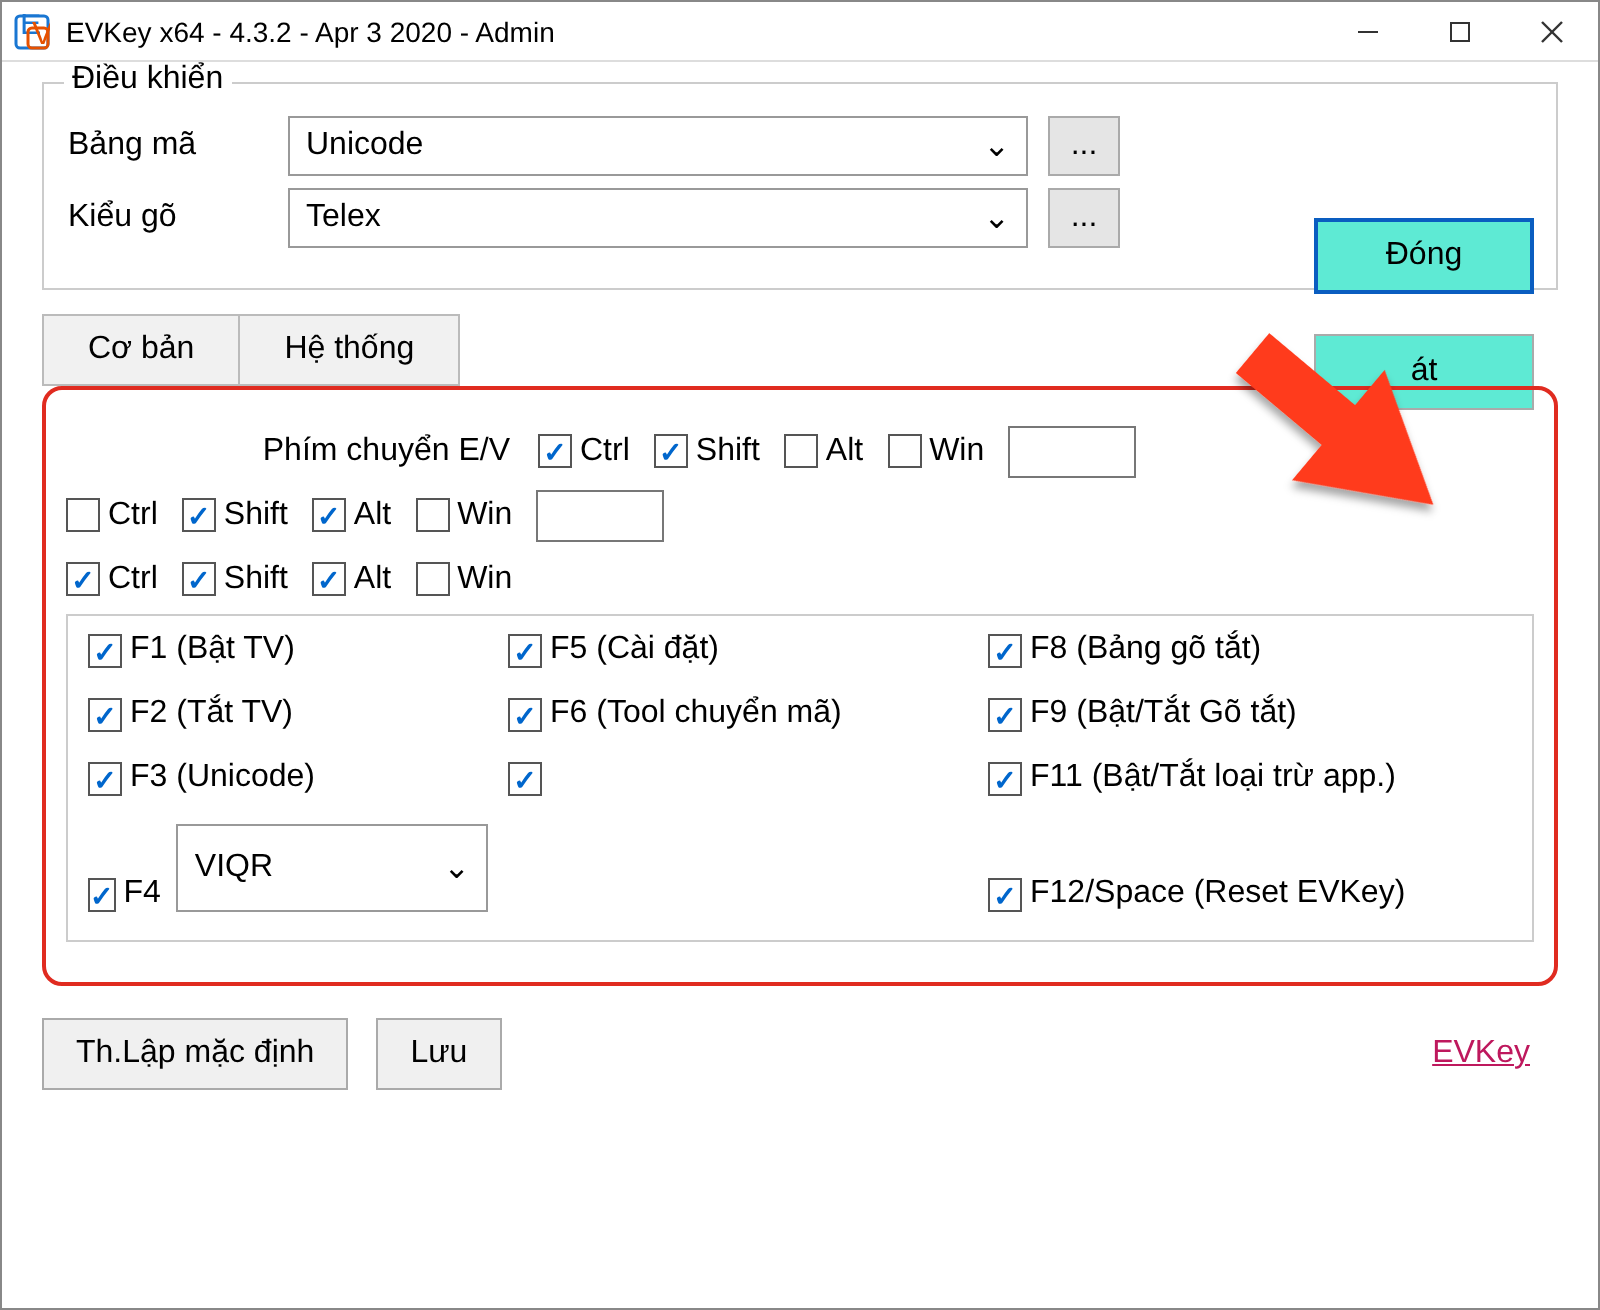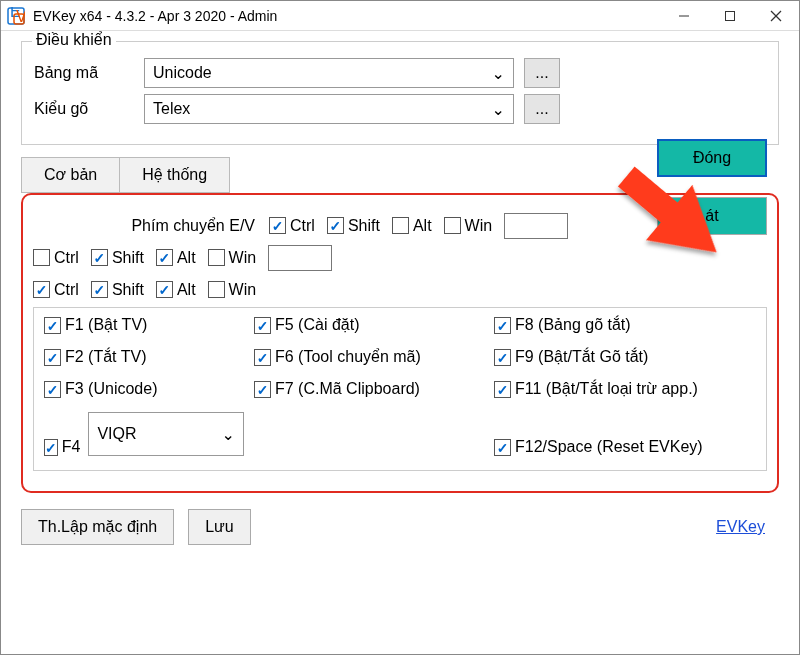--- a/index.html
+++ b/index.html
@@ -12,21 +12,21 @@
   .content { padding: 10px 20px 8px 20px; position: relative; }
 
   .group-box { border: 1px solid #ccc; padding: 10px 12px 14px 12px; margin-bottom: 10px; position: relative; }
   .group-title { position: absolute; top: -11px; left: 10px; background: #fff; padding: 0 4px; font-size: 16px; }
 
   .row { display: flex; align-items: center; margin: 6px 0; }
   .row .lbl { width: 110px; }
   .select { flex: 1; border: 1px solid #999; background: #fff; height: 30px; display: flex; align-items: center; justify-content: space-between; padding: 0 8px; max-width: 370px; }
   .select .chev { margin-left: 6px; }
   .dots-btn { width: 36px; height: 30px; border: 1px solid #aaa; background: #e5e5e5; margin-left: 10px; display: flex; align-items: center; justify-content: center; }
-  .right-btn { position: absolute; right: 32px; width: 110px; height: 38px; border: 1px solid #0078d7; background: #14b8a6; display: flex; align-items: center; justify-content: center; margin-top: 30px; }
+  .right-btn { position: absolute; right: 32px; width: 110px; height: 38px; border: 1px solid #0078d7; background: #5eead4; display: flex; align-items: center; justify-content: center; }
   .close-btn { top: 78px; border: 2px solid #0a5dc0; }
   .exit-btn { top: 136px; border: 1px solid #aaa; }
 
   .tabs-wrap { margin-top: 12px; }
   .tab-strip { display: flex; }
   .tab { border: 1px solid #bbb; background: #f1f1f1; padding: 8px 22px; margin-right: -1px; }
   .tab.active { background: #fff; border-bottom: 1px solid #fff; z-index: 2; position: relative; }
 
   .red-box { border: 2px solid #e02b20; border-radius: 10px; padding: 12px 10px 20px 10px; position: relative; }
 
@@ -37,21 +37,21 @@
   .ckbox.checked::after { content: "✓"; color: #0066cc; font-size: 14px; line-height: 1; font-weight: bold; }
   .txt-input { width: 64px; height: 26px; border: 1px solid #777; background: #fff; }
 
   .fn-grid { border: 1px solid #ccc; padding: 8px 10px 14px 10px; margin-top: 8px; }
   .fn-cols { display: grid; grid-template-columns: 200px 230px 1fr; row-gap: 14px; column-gap: 10px; }
   .fn-item { display: inline-flex; align-items: flex-end; }
   .f4-select { border: 1px solid #999; height: 44px; width: 230px; display: flex; align-items: center; justify-content: space-between; padding: 0 8px; }
 
   .bottom-row { display: flex; align-items: center; padding: 8px 20px; }
   .btn { border: 1px solid #aaa; background: #f0f0f0; padding: 8px 16px; margin-right: 14px; }
-  .link { margin-left: auto; color: #1d4ed8; text-decoration: underline; margin-right: 14px; }
+  .link { margin-left: auto; color: #be185d; text-decoration: underline; margin-right: 14px; }
 
   .arrow-overlay { position: absolute; top: 130px; right: 56px; pointer-events: none; }
 </style>
 </head>
 <body>
 
 <div class="title-bar">
   <span class="app-icon">
     <svg viewBox="0 0 18 18">
         <rect x="1" y="1" width="16" height="16" fill="none" stroke="#1976d2" stroke-width="1.5" rx="2"></rect>
@@ -207,21 +207,20 @@
               <span class="ckbox checked"></span>
               <span>F9 (Bật/Tắt Gõ tắt)</span>
             </span>
 
           <span class="fn-item">
               <span class="ckbox checked"></span>
               <span>F3 (Unicode)</span>
             </span>
           <span class="fn-item">
               <span class="ckbox checked"></span>
-              <span>F7 (C.Mã Clipboard)</span>
             </span>
           <span class="fn-item">
               <span class="ckbox checked"></span>
               <span>F11 (Bật/Tắt loại trừ app.)</span>
             </span>
 
           <span class="fn-item">
             <span class="ckbox checked"></span>
             <span style="margin-right:8px;">F4</span>
             <span class="f4-select">

